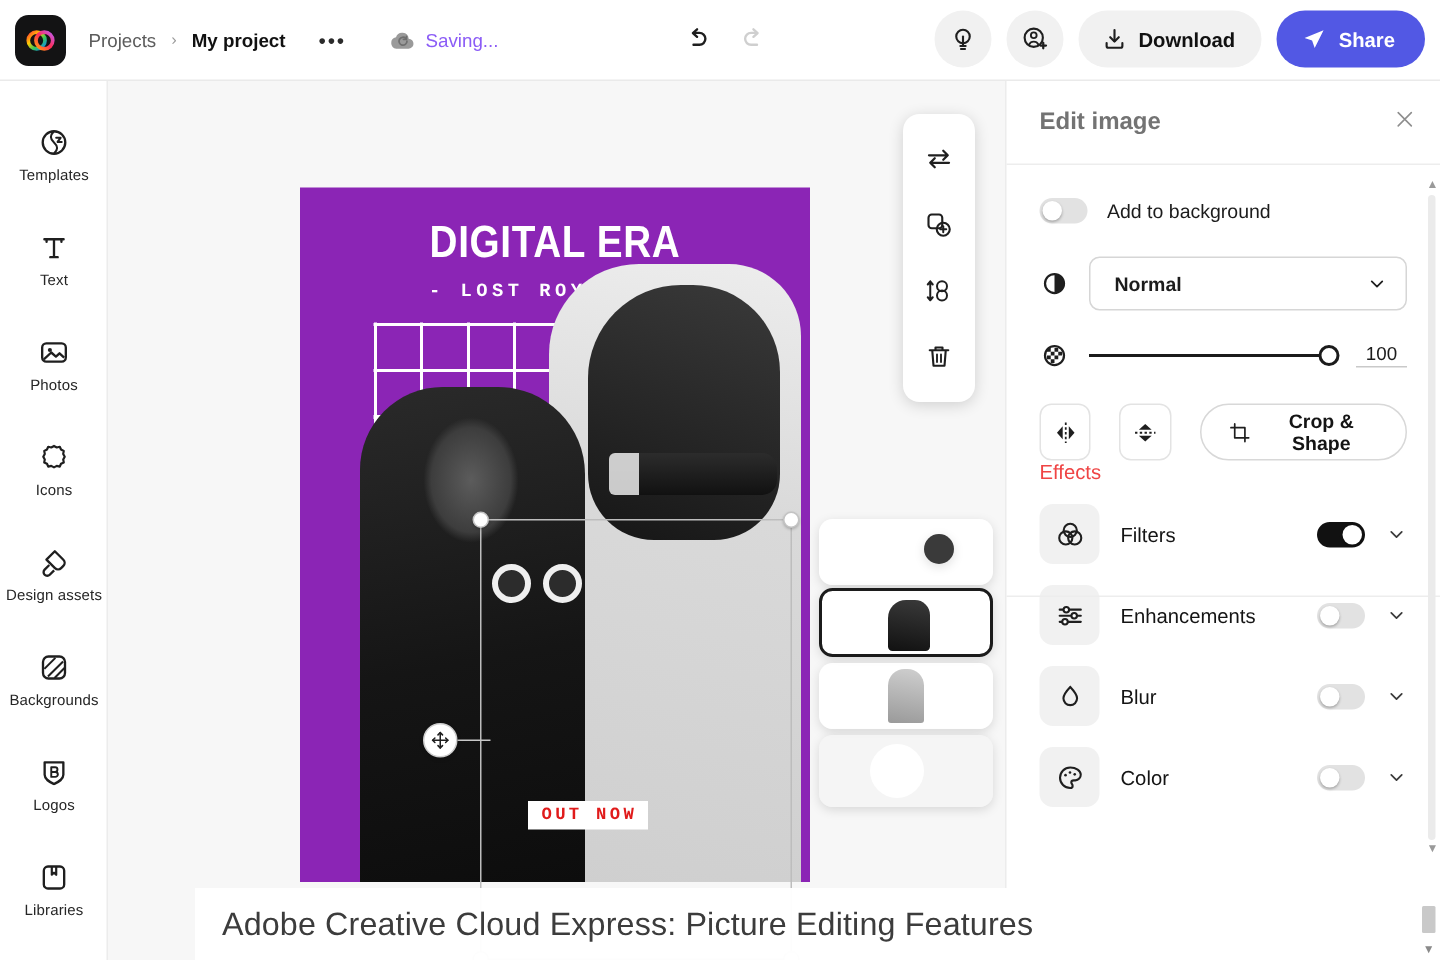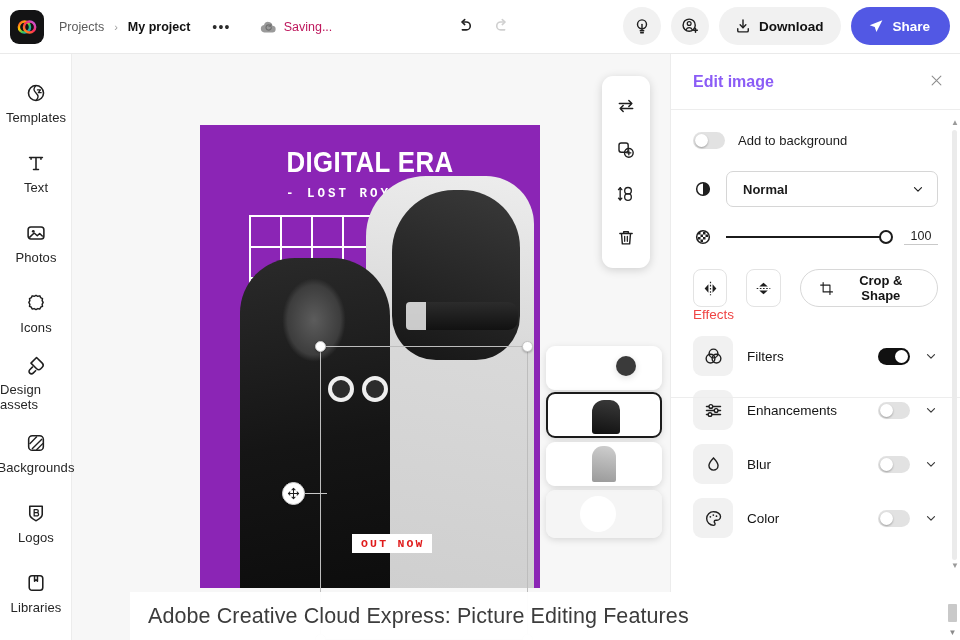--- a/index.html
+++ b/index.html
@@ -21,21 +21,21 @@
     width:34px; height:34px; margin-left:10px; border-radius:9px;
     background:#131314; position:relative; flex:0 0 auto;
     display:flex; align-items:center; justify-content:center;
   }
   .crumbs { display:flex; align-items:center; margin-left:15px; gap:10px; }
   .crumb-link { font-size:12.5px; color:#5c5c5c; cursor:pointer; }
   .crumb-sep { font-size:11px; color:#9b9b9b; }
   .crumb-cur { font-size:12.5px; color:#111; font-weight:700; cursor:pointer; }
   .dots { font-size:14px; letter-spacing:1.2px; color:#2b2b2b; margin-left:12px; cursor:pointer; line-height:1; }
   .save-wrap { display:flex; align-items:center; gap:6px; margin-left:18px; }
-  .save-text { font-size:12.5px; color:#be185d; }
+  .save-text { font-size:12.5px; color:#8b5cf6; }
 
   .histbtns { position:absolute; left:450px; top:10px; display:flex; gap:6px; }
   .hbtn { width:30px; height:30px; display:flex; align-items:center; justify-content:center; border-radius:50%; cursor:pointer; background:transparent; }
 
   .hdr-right { position:absolute; right:10px; top:7px; display:flex; align-items:center; gap:10px; }
   .circle-btn {
     width:38px; height:38px; border-radius:50%; background:#f1f1f1;
     display:flex; align-items:center; justify-content:center; cursor:pointer; border:none;
   }
   .pill {
@@ -49,21 +49,21 @@
   
   .rail {
     position:absolute; left:0; top:54px; width:72px; height:586px;
     background:#fff; border-right:1px solid #ececec; z-index:30;
     padding-top:14px;
   }
   .rail-item {
     width:72px; height:70px; display:flex; flex-direction:column;
     align-items:center; justify-content:center; gap:6px; cursor:pointer;
   }
-  .rail-label { font-size:13px; color:#262626; letter-spacing:.1px; }
+  .rail-label { font-size:10px; color:#262626; letter-spacing:.1px; }
 
   
   .canvas-area {
     position:absolute; left:72px; top:54px; width:598px; height:586px;
     background:#f7f7f7; overflow:hidden;
   }
   .artboard {
     position:absolute; left:128px; top:71px; width:340px; height:463px;
     background:#8b25b5; overflow:hidden;padding-left:12px;
   }
@@ -166,21 +166,21 @@
 
   
   .panel {
     position:absolute; right:0; top:54px; width:290px; height:586px;
     background:#fff; border-left:1px solid #ececec; z-index:35;
   }
   .panel-head {
     height:56px; display:flex; align-items:center; justify-content:space-between;
     padding:0 16px 0 22px; border-bottom:1px solid #ededed;
   }
-  .panel-title { font-size:16px; font-weight:700; color:#8b5cf6; }
+  .panel-title { font-size:16px; font-weight:700; color:#737373; }
   .panel-x { font-size:19px; color:#8e8e8e; cursor:pointer; line-height:1; }
   .panel-body { padding:22px 22px 0 22px; position:relative; height:530px; }
 
   .row-toggle { display:flex; align-items:center; gap:13px; }
   .switch {
     width:32px; height:17px; border-radius:9px; background:#e2e2e2;
     position:relative; cursor:pointer; flex:0 0 auto;
   }
   .switch::after {
     content:""; position:absolute; left:2px; top:2px; width:13px; height:13px;

